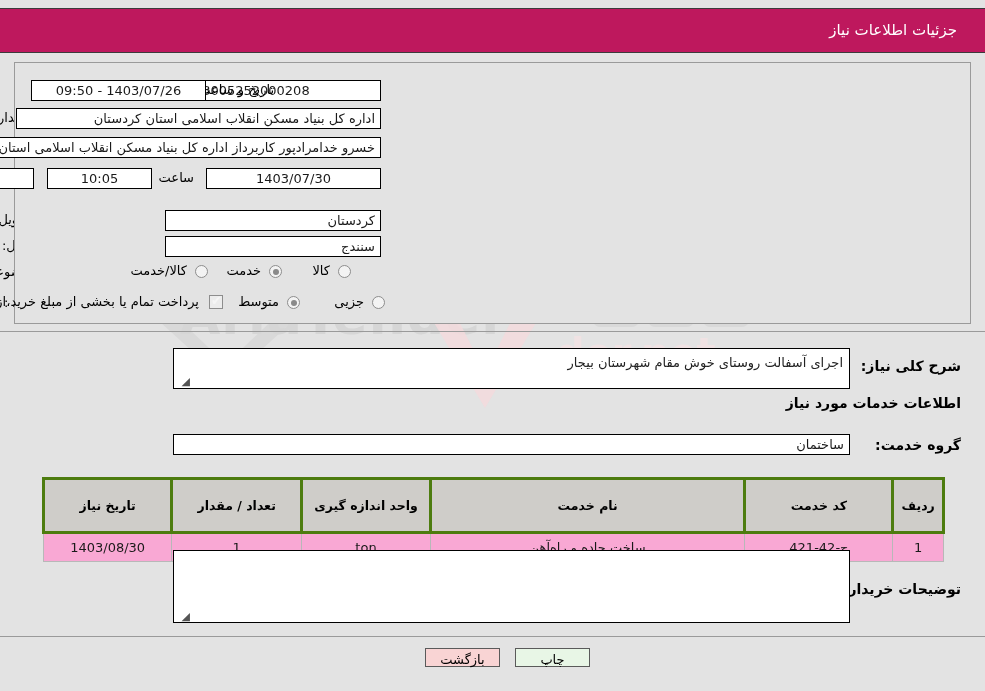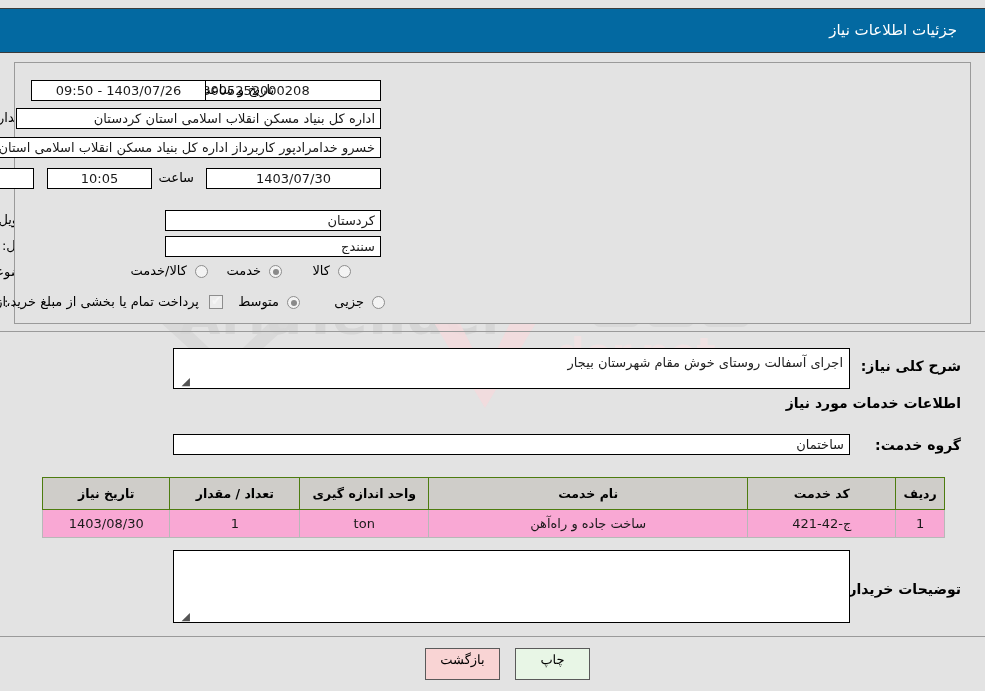--- a/index.html
+++ b/index.html
@@ -75,21 +75,21 @@
   .wm-sq1 { position:absolute; left:593px; top:283px; width:46px; height:44px; background:#d9d9d9; border-radius:7px;}
   .wm-sq2 { position:absolute; left:648px; top:283px; width:46px; height:44px; background:#d9d9d9; border-radius:7px;}
   .wm-sq3 { position:absolute; left:703px; top:283px; width:46px; height:44px; background:#d9d9d9; border-radius:7px;}
 
   
   .title-bar {
     position: absolute;
     left: 0; top: 8px;
     width: 985px;
     height: 45px;
-    background: #0369a1;
+    background: #be185d;
     border-top: 1px solid #3b3b3b;
     border-bottom: 1px solid #3b3b3b;
     box-sizing: border-box;
     z-index: 10;
   }
   .title-bar .t {
     position: absolute;
     right: 28px;
     top: 12px;
     color: #ffffff;
@@ -198,48 +198,47 @@
     position:absolute;
     left:42px;
     top:477px;
     width:903px;
     border-collapse:collapse;
     font-size:13px;
     z-index:8;
   }
   .tbl th {
     background:#cfcdc9;
-    border:1px solid #4d7c0f;
+    border:3px solid #4d7c0f;
     color:#000;
     font-weight:bold;
     font-size:12.5px;
-    padding:8px 4px;
+    padding:18px 4px;
     text-align:center;
   }
   .tbl td {
     background:#f9a8d4;
     border:1px solid #b8b8b8;
     padding:6px 4px;
     text-align:center;
     color:#1a1a1a;
   }
 
   
   .btn {
     position:absolute;
-    height:32px;
+    height:19px;
     border:1px solid #5a5a5a;
     box-sizing:border-box;
     font-size:13px;
     text-align:center;
     line-height:22px;
     cursor:pointer;
     color:#000;
     z-index:9;
-    font-family:Liberation Serif, serif;
   }
   .btn.print  { background:#e8f6e6; }
   .btn.back   { background:#f9d4d4; }
 
   .divider {
     position:absolute;
     left:0;
     width:985px;
     height:1px;
     background:#9a9a9a;

